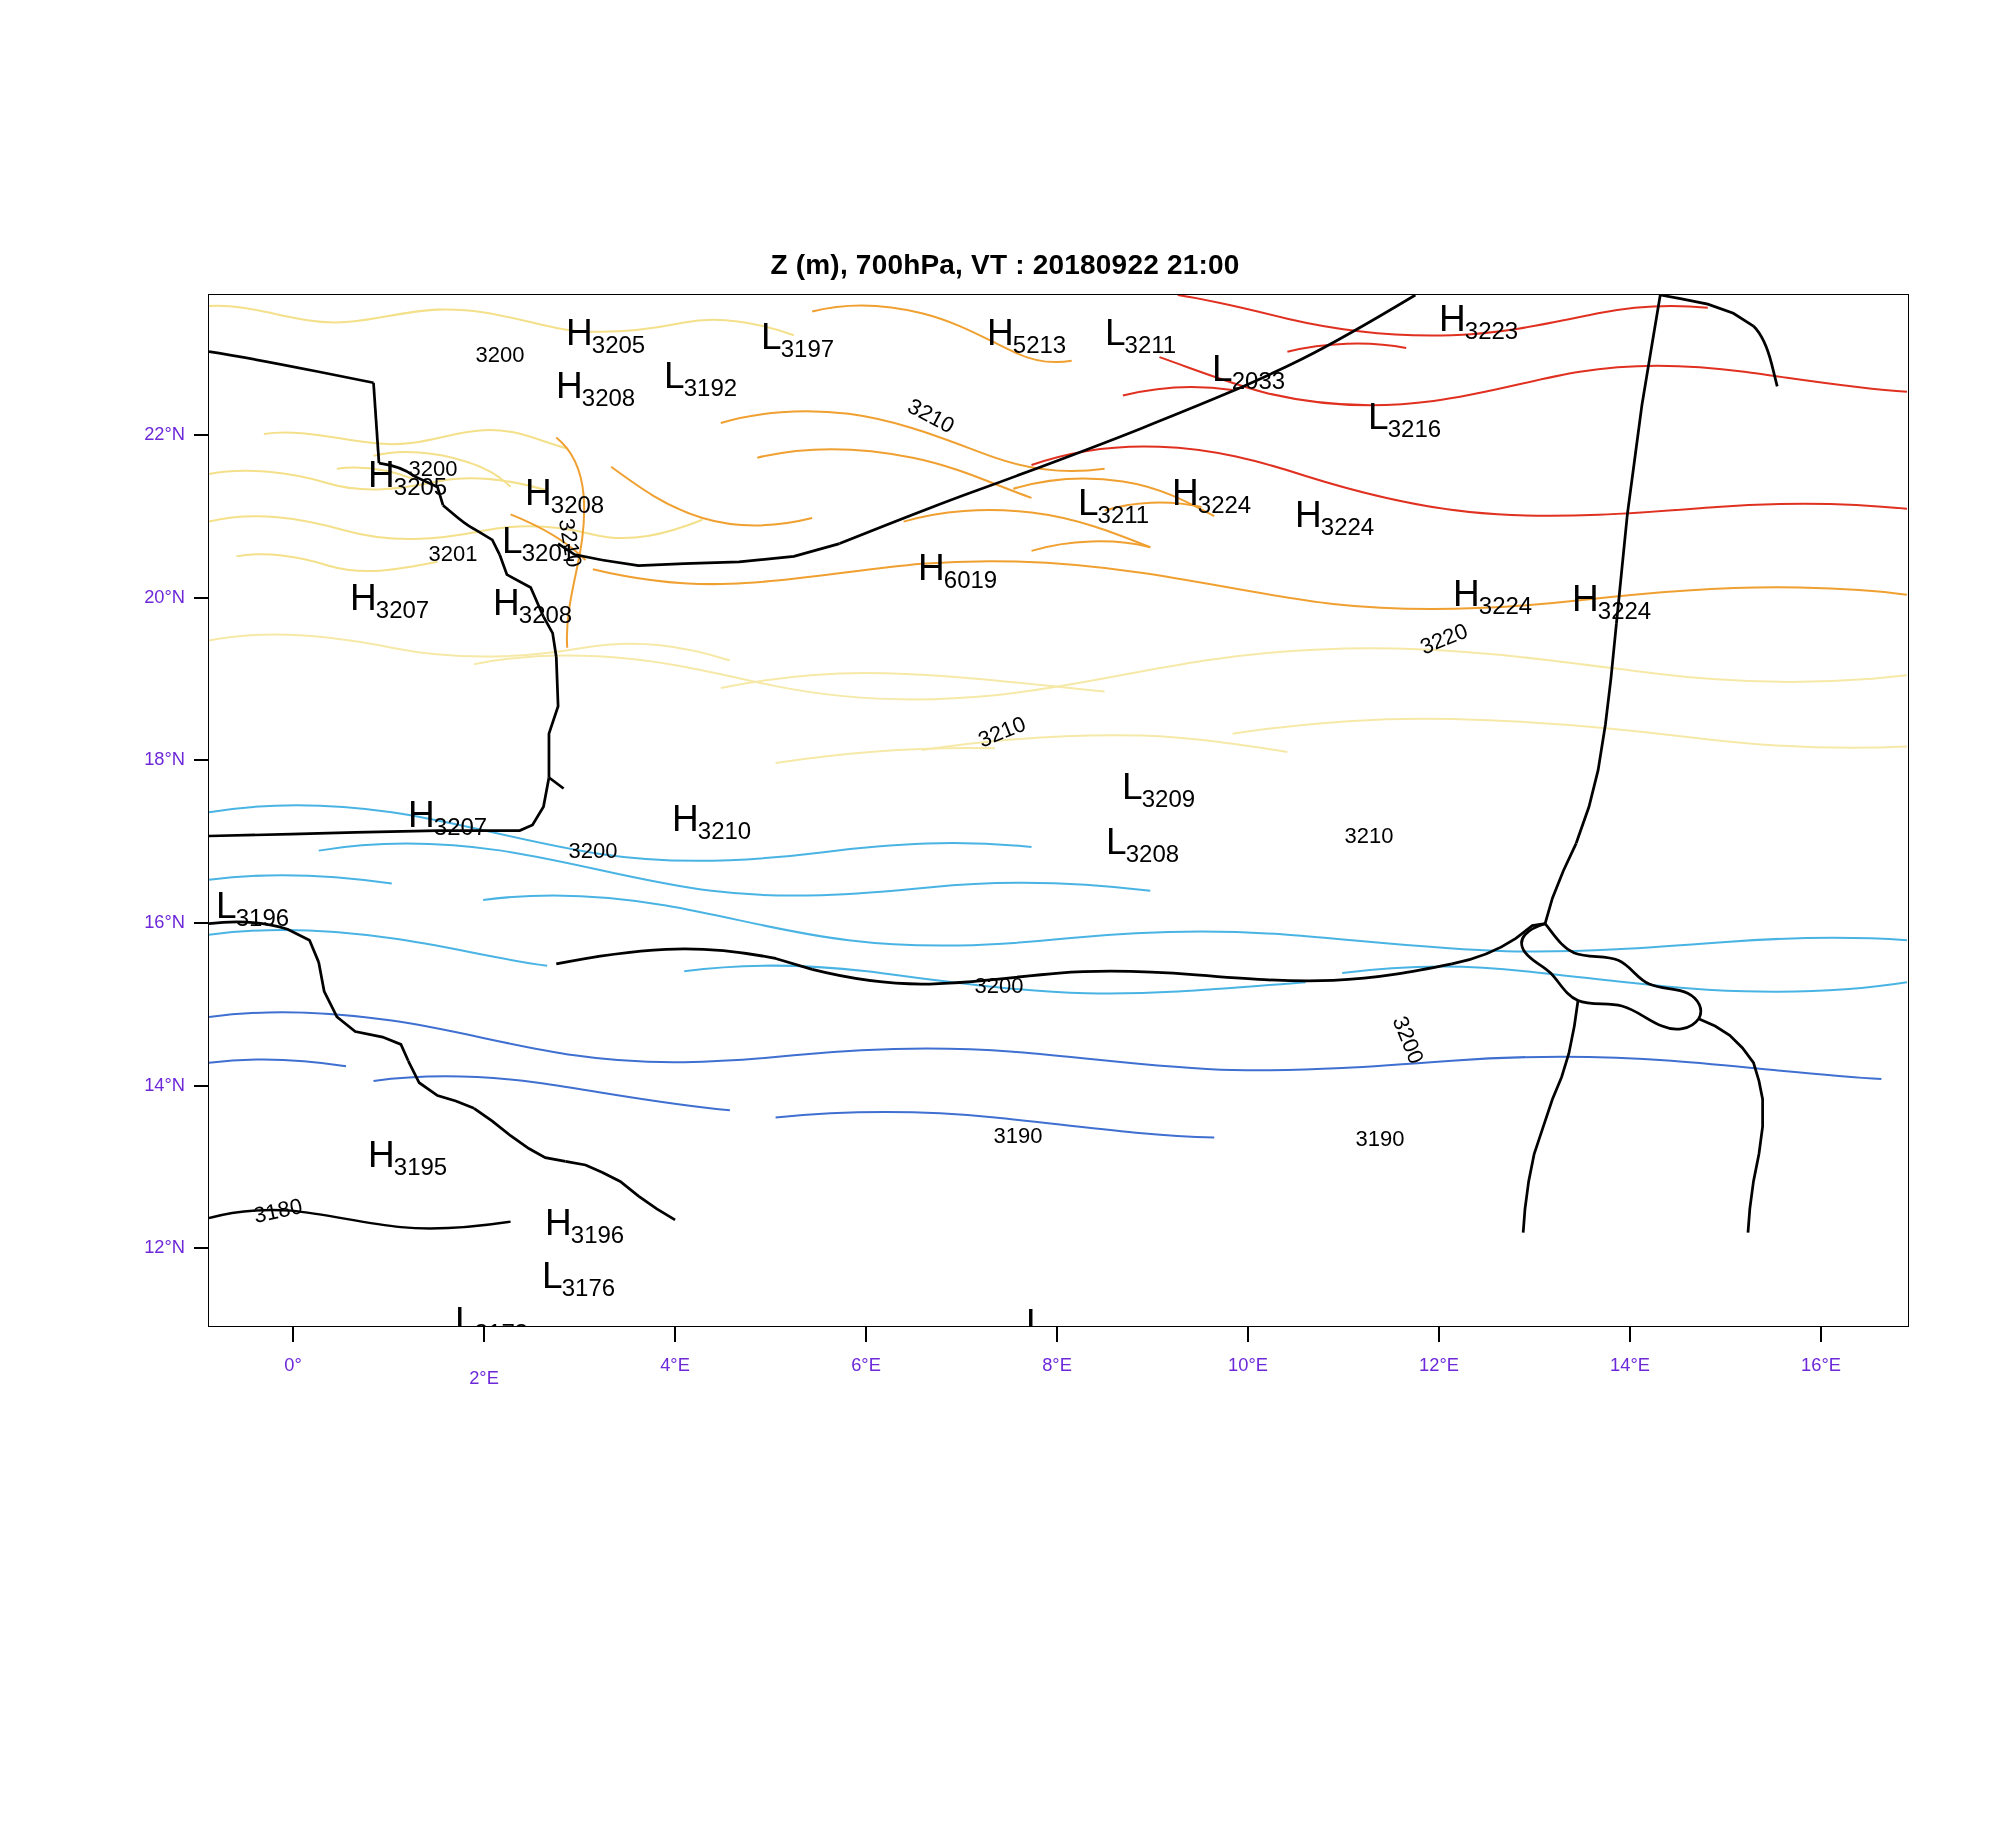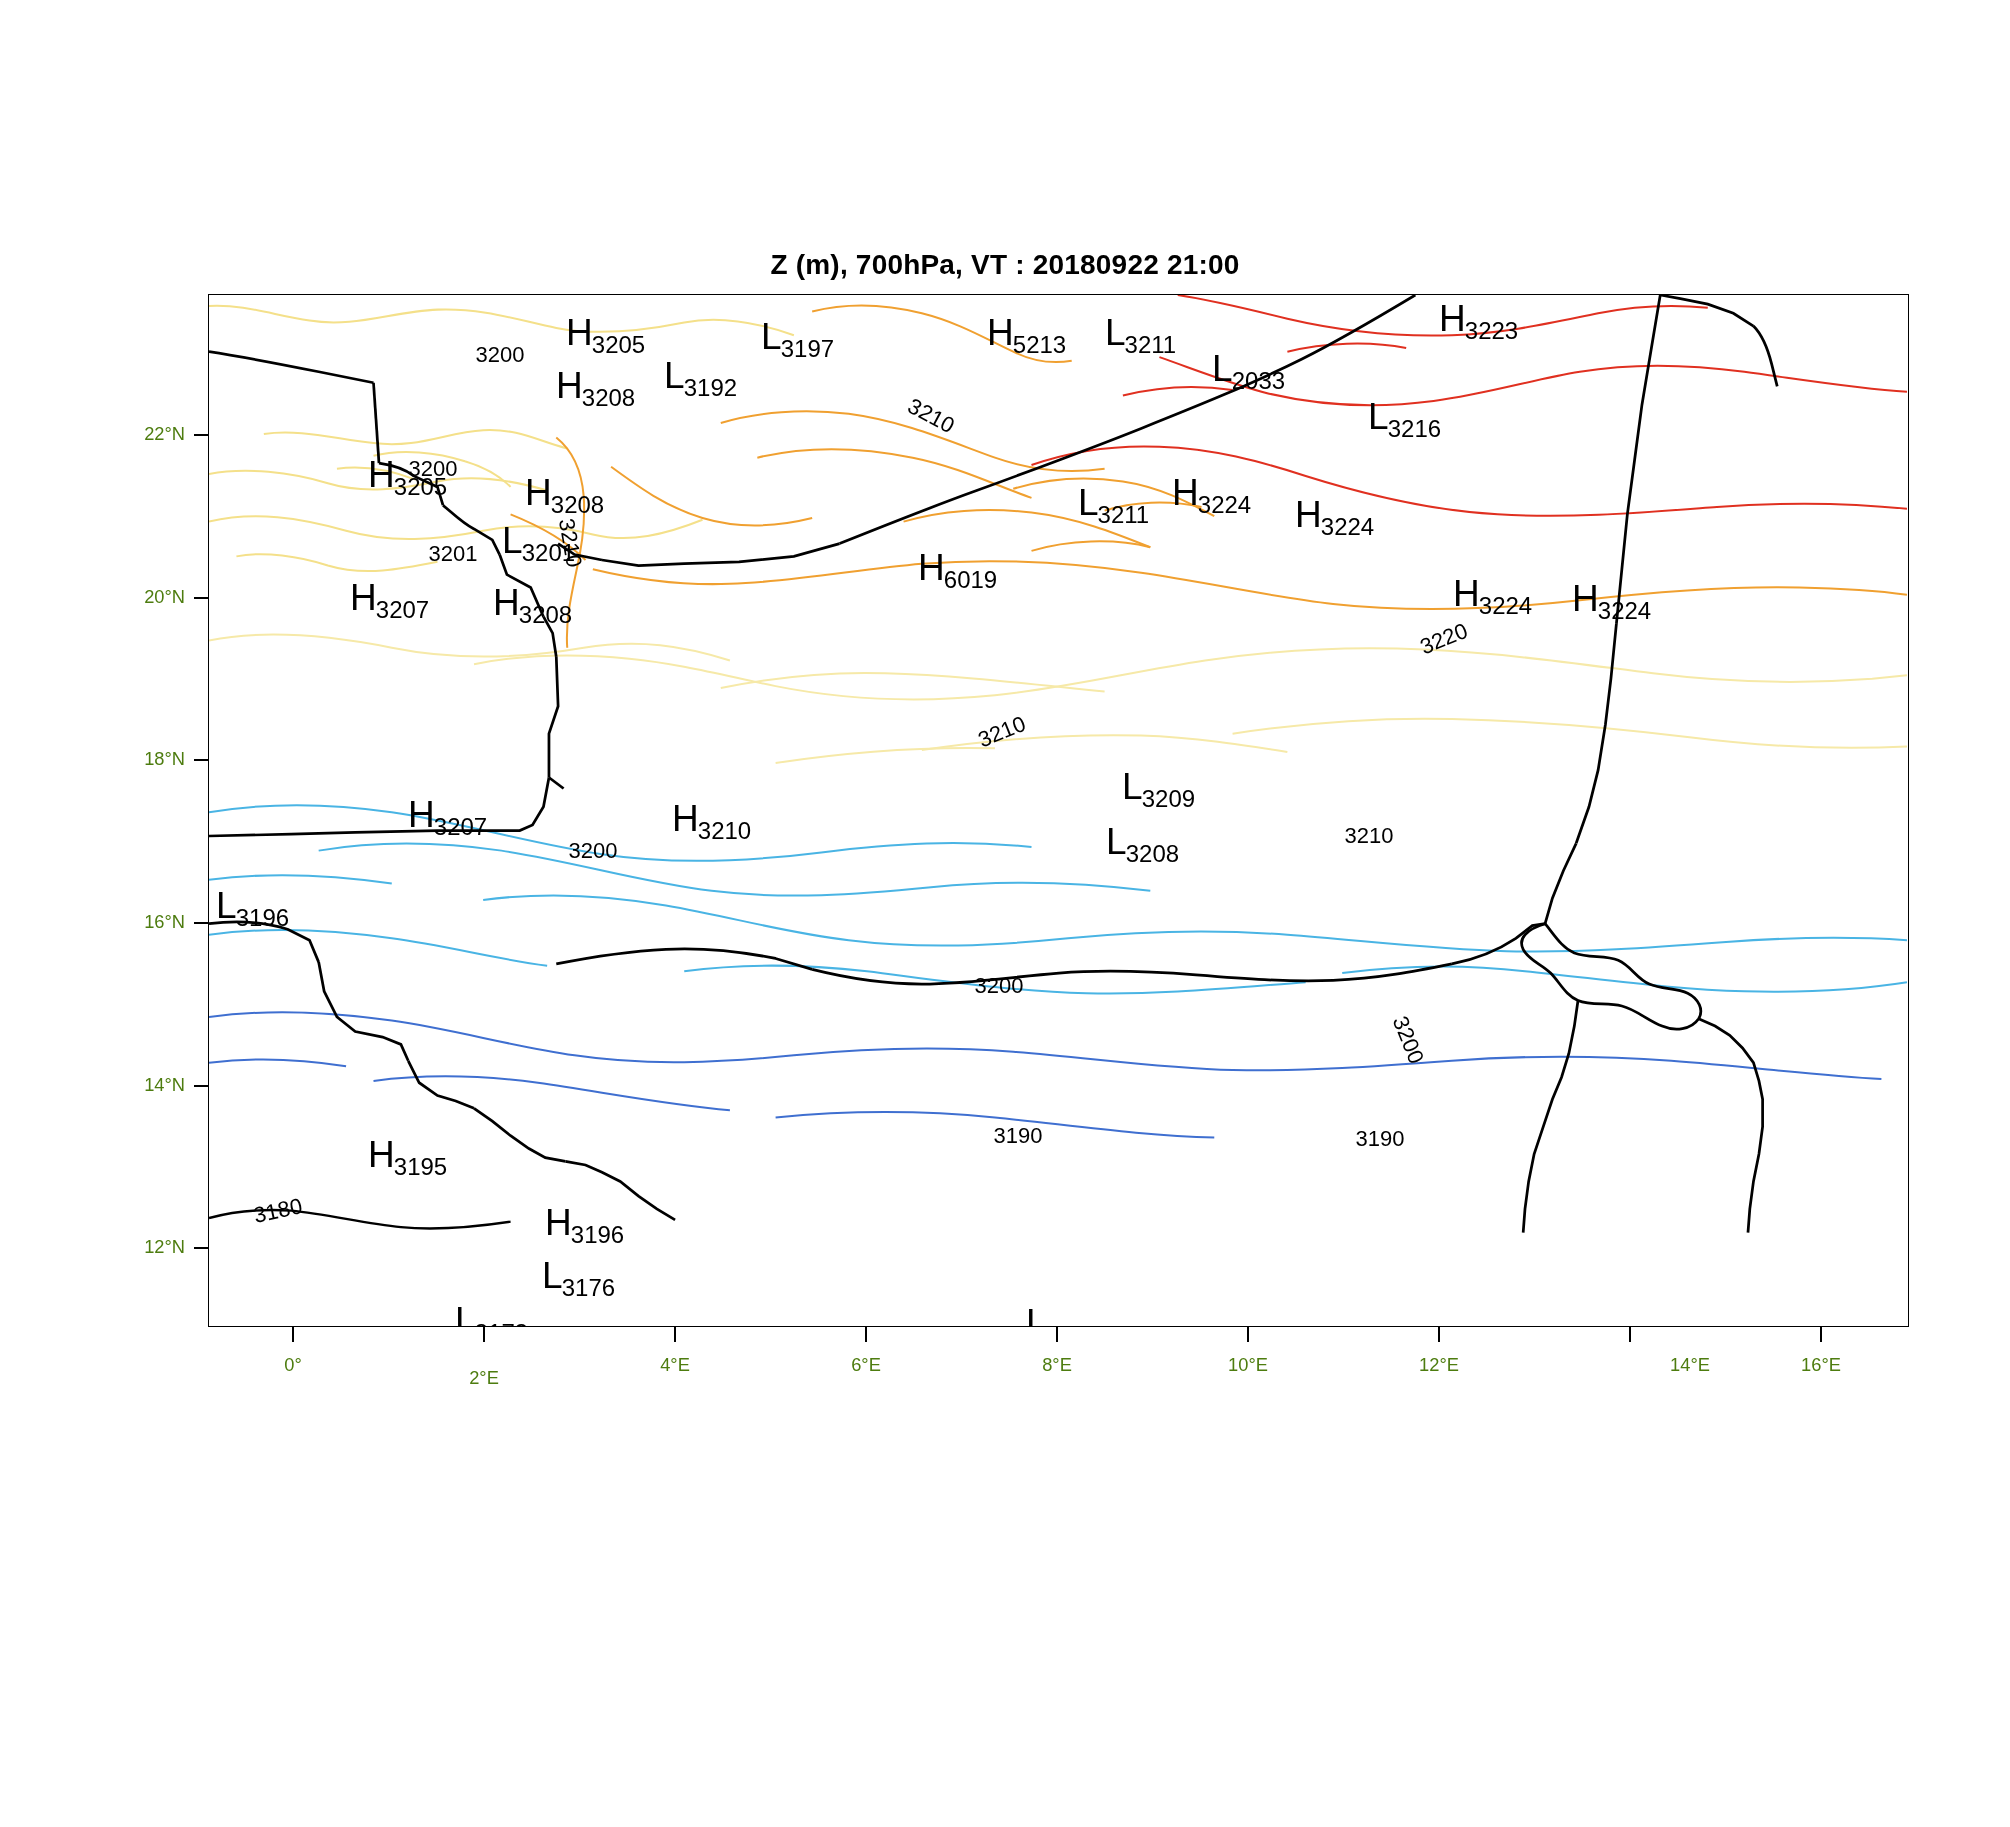--- a/index.html
+++ b/index.html
@@ -44,21 +44,21 @@
   #map-svg {
     position: absolute;
     left: 0;
     top: 0;
     width: 1698px;
     height: 1029px;
   }
   .axis-label {
     position: absolute;
     font-size: 18.3px;
-    color: #4d7c0f;
+    color: #6d28d9;
     white-space: nowrap;
   }
   .ytick-label {
     text-align: right;
     transform: translateY(-50%);
   }
   .xtick-label {
     text-align: center;
     transform: translateX(-50%);
   }
@@ -355,19 +355,19 @@
   <div class="tick-mark" style="left:1056px; top:1327px; width:1.8px; height:14.6px;"></div>
   <div class="axis-label xtick-label" style="left:1057px; top:1354px;">8°E</div>
 
   <div class="tick-mark" style="left:1247px; top:1327px; width:1.8px; height:14.6px;"></div>
   <div class="axis-label xtick-label" style="left:1248px; top:1354px;">10°E</div>
 
   <div class="tick-mark" style="left:1438px; top:1327px; width:1.8px; height:14.6px;"></div>
   <div class="axis-label xtick-label" style="left:1439px; top:1354px;">12°E</div>
 
   <div class="tick-mark" style="left:1629px; top:1327px; width:1.8px; height:14.6px;"></div>
-  <div class="axis-label xtick-label" style="left:1690px; top:1354px;">14°E</div>
+  <div class="axis-label xtick-label" style="left:1630px; top:1354px;">14°E</div>
 
   <div class="tick-mark" style="left:1820px; top:1327px; width:1.8px; height:14.6px;"></div>
   <div class="axis-label xtick-label" style="left:1821px; top:1354px;">16°E</div>
 
 </div>
 
 
 </body></html>

